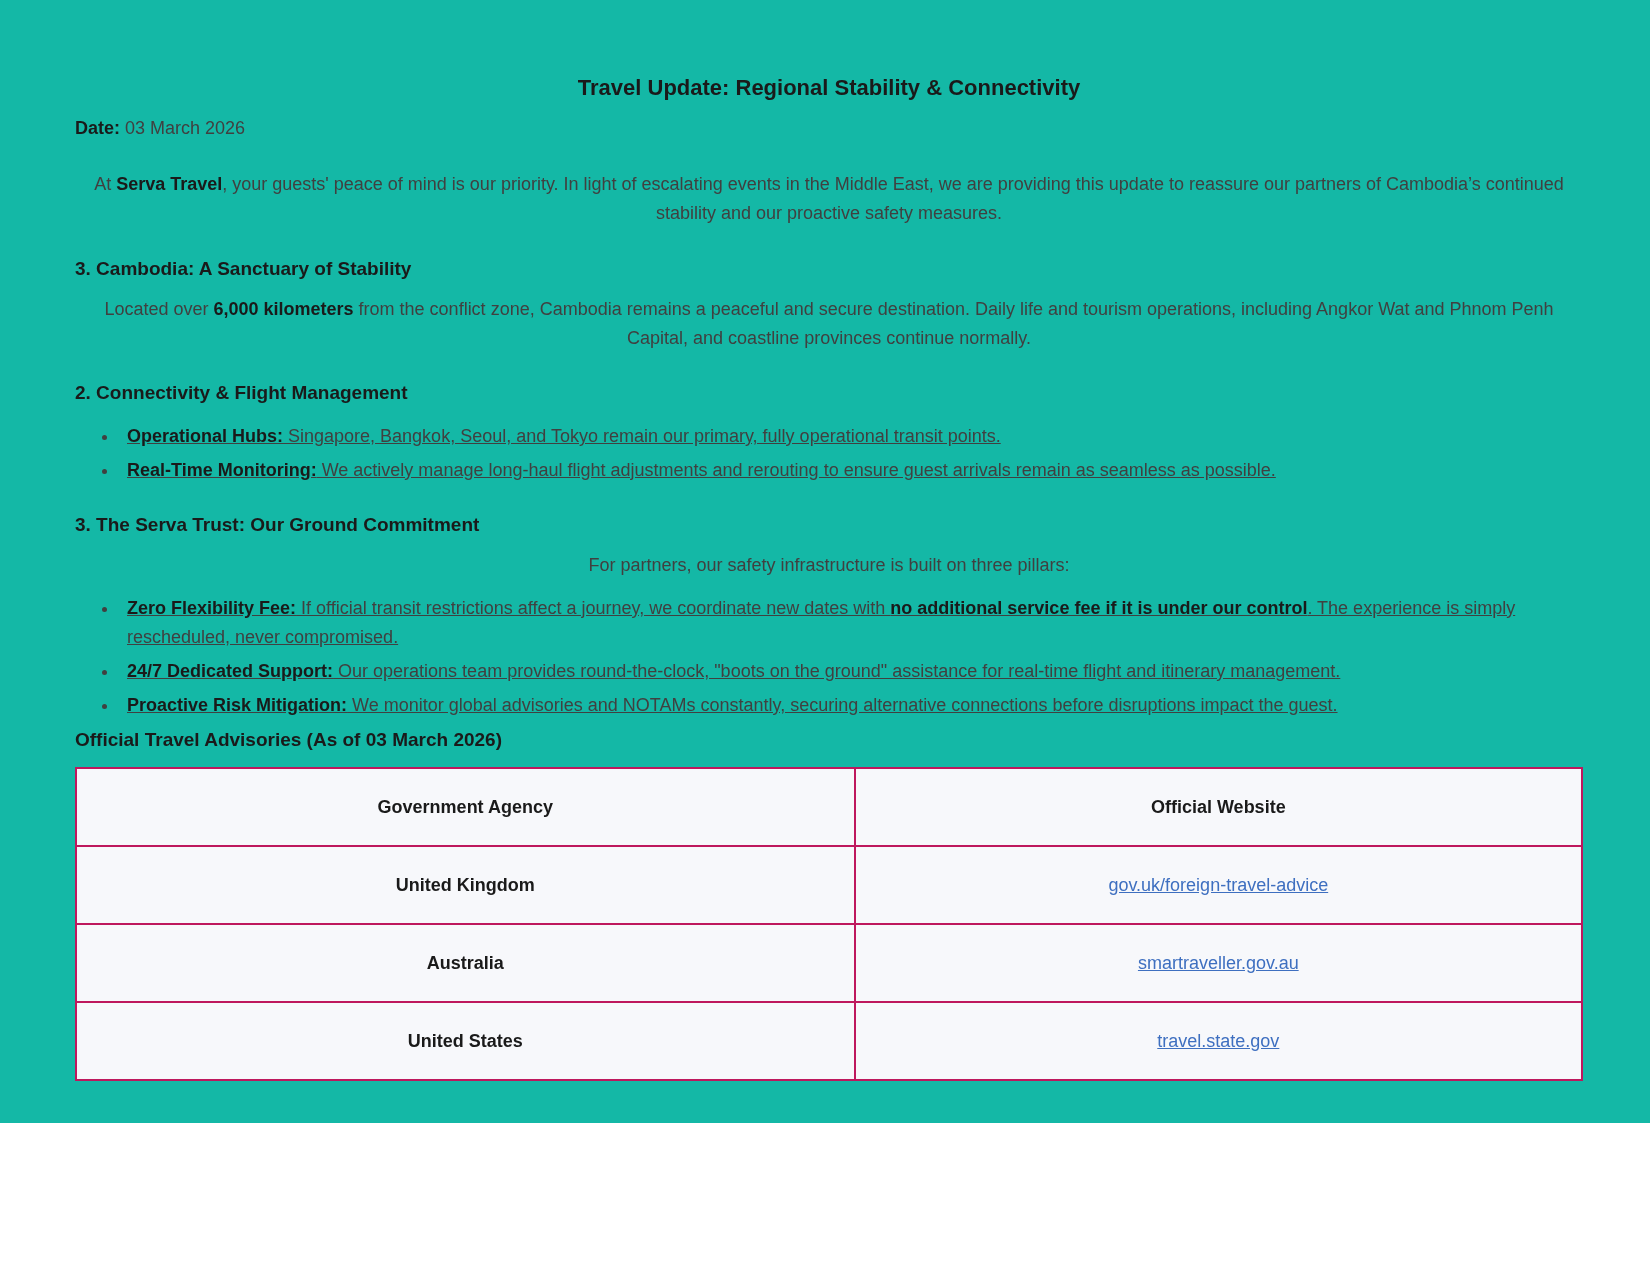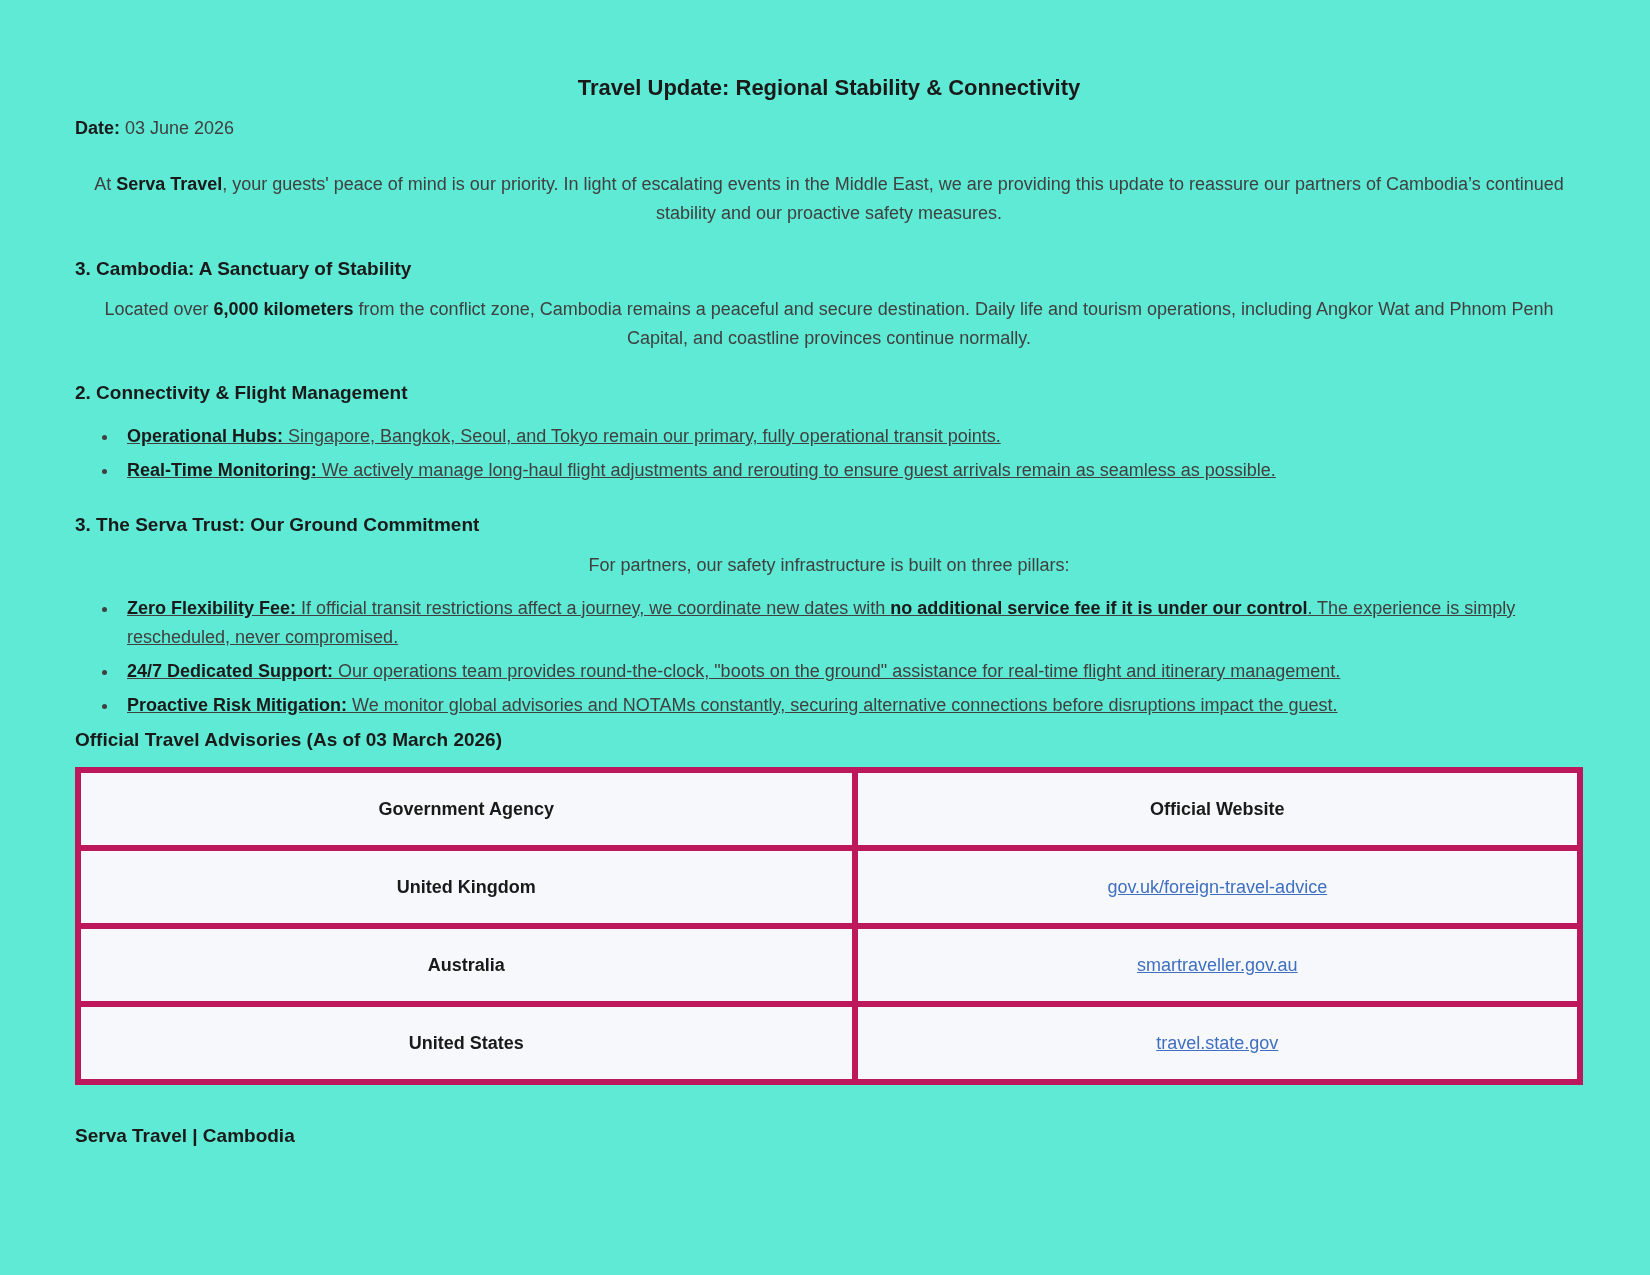--- a/index.html
+++ b/index.html
@@ -4,23 +4,23 @@
 <style>
   * { box-sizing: border-box; }
   body {
     margin: 0;
     background: #ffffff;
     font-family: "Liberation Sans", sans-serif;
     color: #404040;
   }
   .page {
     width: 1650px;
-    height: 1275px;
+    height: 1123px;
     padding: 72px 67px 0 75px;
-    background: #5eead4;
+    background: #14b8a6;
   }
   .doc-title {
     font-size: 22px;
     line-height: 32px;
     font-weight: bold;
     color: #1a1a1a;
     text-align: center;
     margin: 0 0 10px 0;
   }
   .date-line {
@@ -61,21 +61,21 @@
     margin: 5px 0;
     text-decoration: underline;
   }
   table.adv-table {
     width: 100%;
     border-collapse: collapse;
     margin: 0;
   }
   table.adv-table th,
   table.adv-table td {
-    border: 6px solid #be185d;
+    border: 2px solid #be185d;
     background: #f7f8fb;
     height: 78px;
     text-align: center;
     vertical-align: middle;
     font-size: 18px;
     padding: 0 10px;
   }
   table.adv-table th {
     font-weight: bold;
     color: #1a1a1a;
@@ -101,21 +101,21 @@
 </style>
 </head>
 <body>
 
 <div class="page">
 
   <h1 class="doc-title">Travel Update: Regional Stability &amp; Connectivity</h1>
 
   <p class="date-line">
     <strong>Date:</strong>
-    <span>03 June 2026</span>
+    <span>03 March 2026</span>
   </p>
 
   <p class="body-p intro"><span>At </span><strong>Serva Travel</strong><span>, your guests' peace of mind is our priority. In light of escalating events in the Middle East, we are providing this update to reassure our partners of Cambodia’s continued stability and our proactive safety measures.</span></p>
 
   <h2 class="sec-h">3. Cambodia: A Sanctuary of Stability</h2>
   <p class="body-p"><span>Located over </span><strong>6,000 kilometers</strong><span> from the conflict zone, Cambodia remains a peaceful and secure destination. Daily life and tourism operations, including Angkor Wat and Phnom Penh Capital, and coastline provinces continue normally.</span></p>
 
   <h2 class="sec-h">2. Connectivity &amp; Flight Management</h2>
   <ul class="doc-list">
     <li><strong>Operational Hubs:</strong><span> Singapore, Bangkok, Seoul, and Tokyo remain our primary, fully operational transit points.</span></li>

